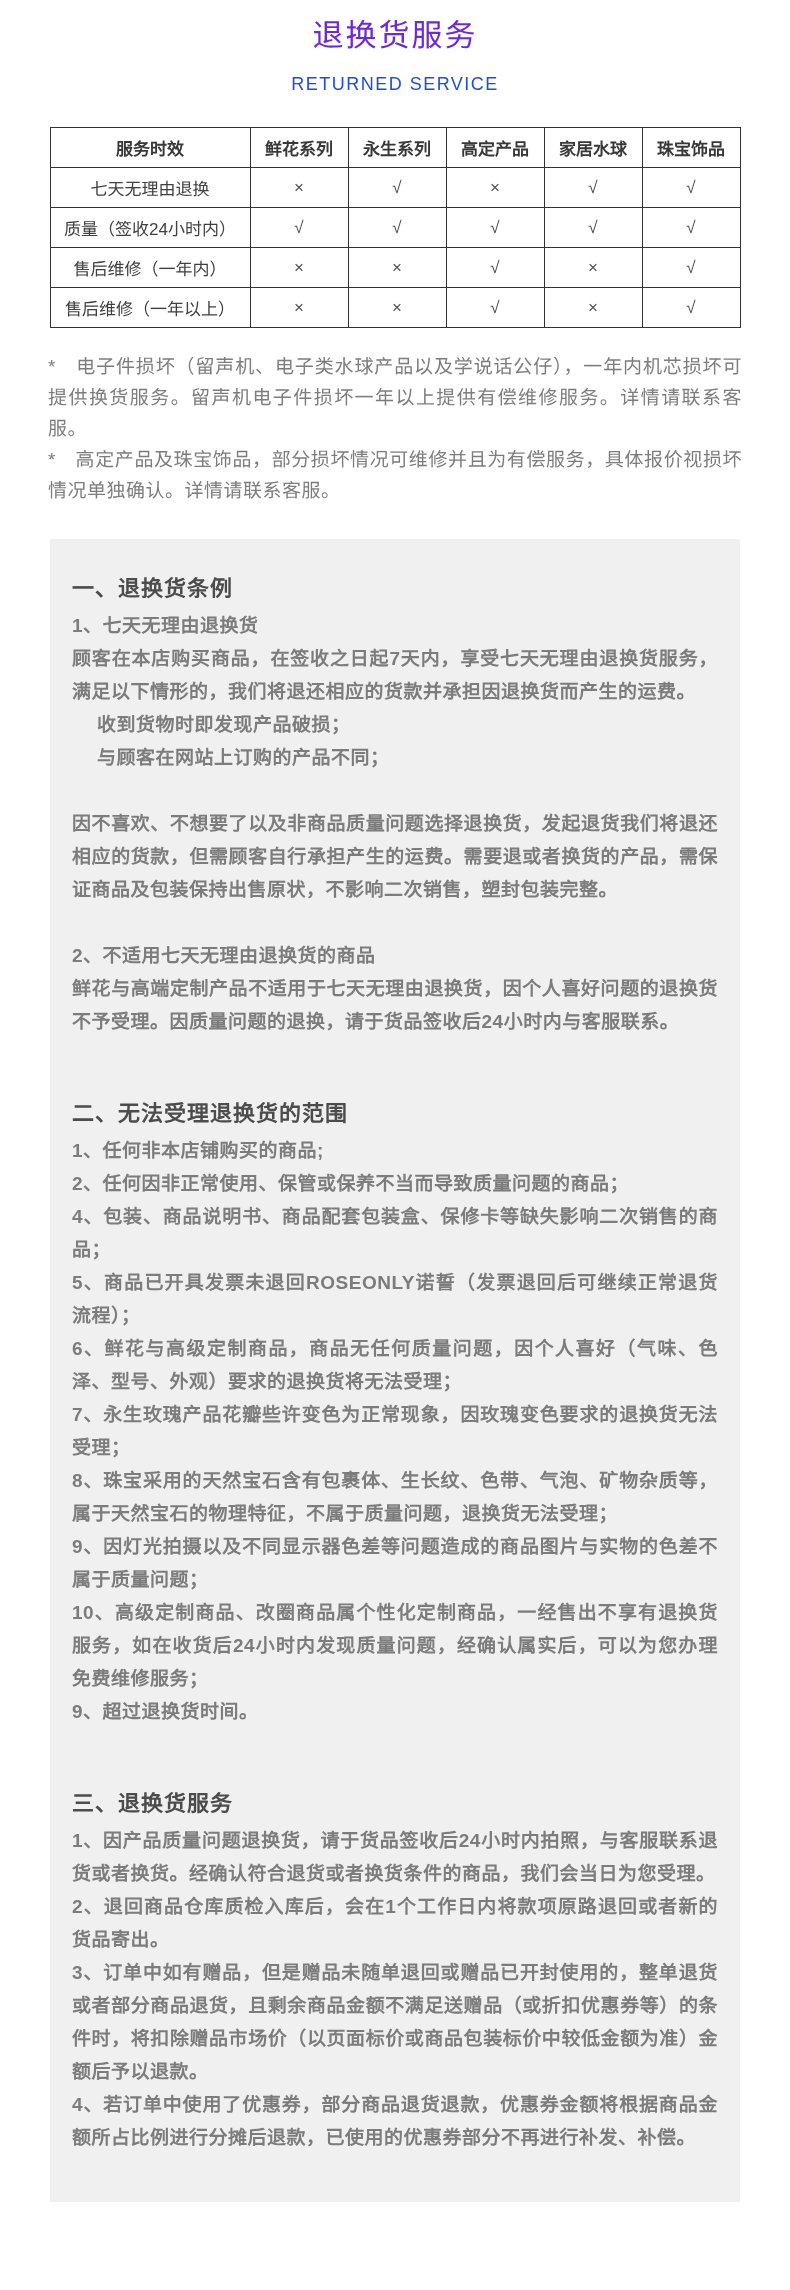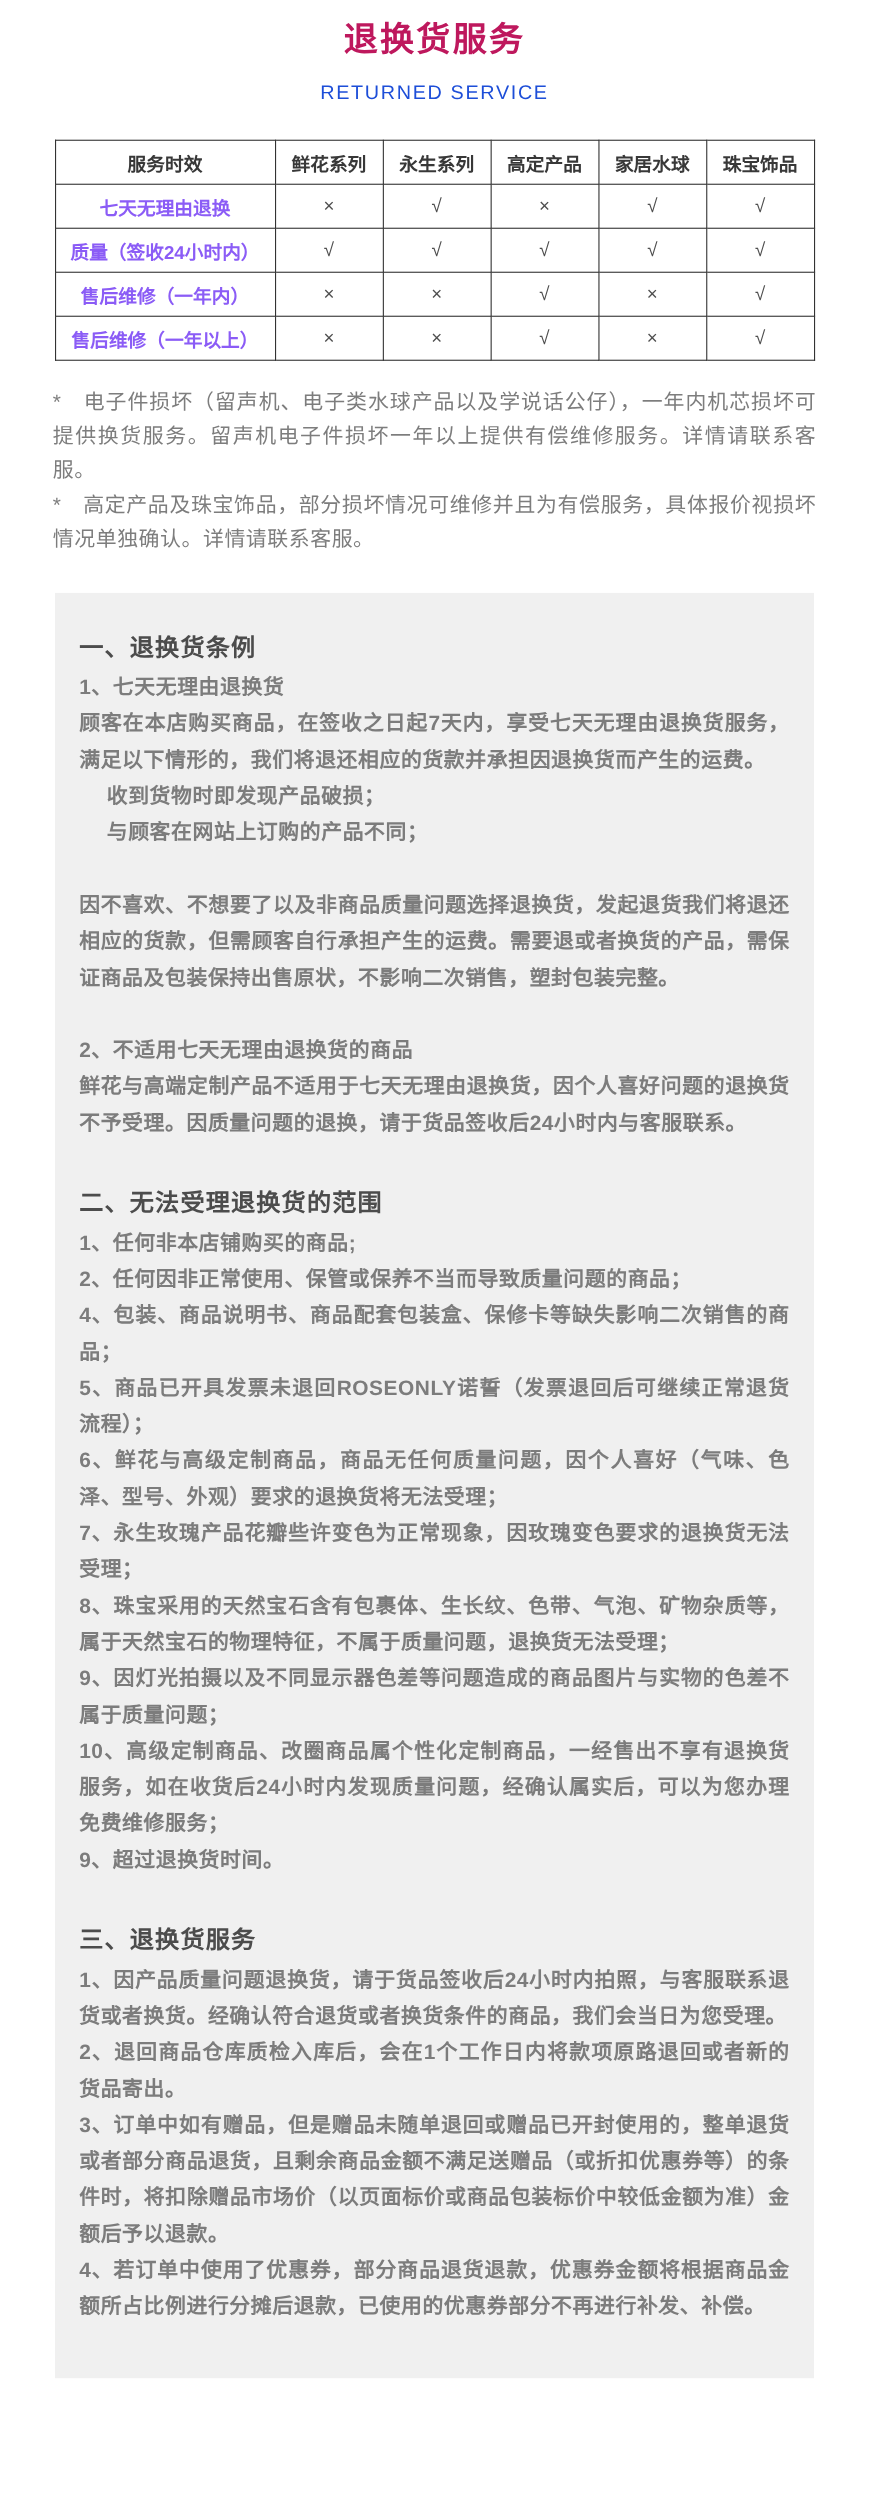--- a/index.html
+++ b/index.html
@@ -9,22 +9,22 @@
     font-family:"Liberation Sans","DejaVu Sans",sans-serif;
     -webkit-font-smoothing:antialiased;
   }
   .page{width:790px;padding-bottom:50px;}
 
   
   .title{
     margin:18px 0 0;
     text-align:center;
     font-size:31px;
-    font-weight:700;
-    color:#be185d;
+    font-weight:400;
+    color:#6d28d9;
     letter-spacing:2px;
     line-height:36px;
   }
   .subtitle{
     margin-top:20px;
     text-align:center;
     font-size:18px;
     color:#1d4ed8;
     letter-spacing:1.5px;
     line-height:20px;
@@ -45,21 +45,21 @@
     text-align:center;
     vertical-align:middle;
     font-size:17px;
     overflow:hidden;
     white-space:nowrap;
   }
   table.service th{
     font-weight:600;
     color:#383838;
   }
-  td.row-label{color:#8b5cf6;font-weight:bold;}
+  td.row-label{color:#404040;}
   td.mark{color:#4f4f4f;font-size:18px;}
 
   
   .footnotes{margin:23px 48px 0;}
   .footnotes p{
     margin:0;
     font-size:19px;
     line-height:31px;
     color:#7d7d7d;
     text-align:justify;
@@ -73,21 +73,21 @@
     padding:30px 22px 48px;
   }
   .panel h2{
     margin:0;
     font-size:22px;
     line-height:40px;
     font-weight:700;
     color:#4c4c4c;
     letter-spacing:1px;
   }
-  .panel section.follow h2{margin-top:36px;}
+  .panel section.follow h2{margin-top:56px;}
   .panel p{
     margin:0;
     font-size:19px;
     line-height:33px;
     color:#7c7c7c;
     text-align:justify;
     letter-spacing:0.5px;
     font-weight:bold;
   }
   .panel p.indent{text-indent:25px;text-align:left;}

